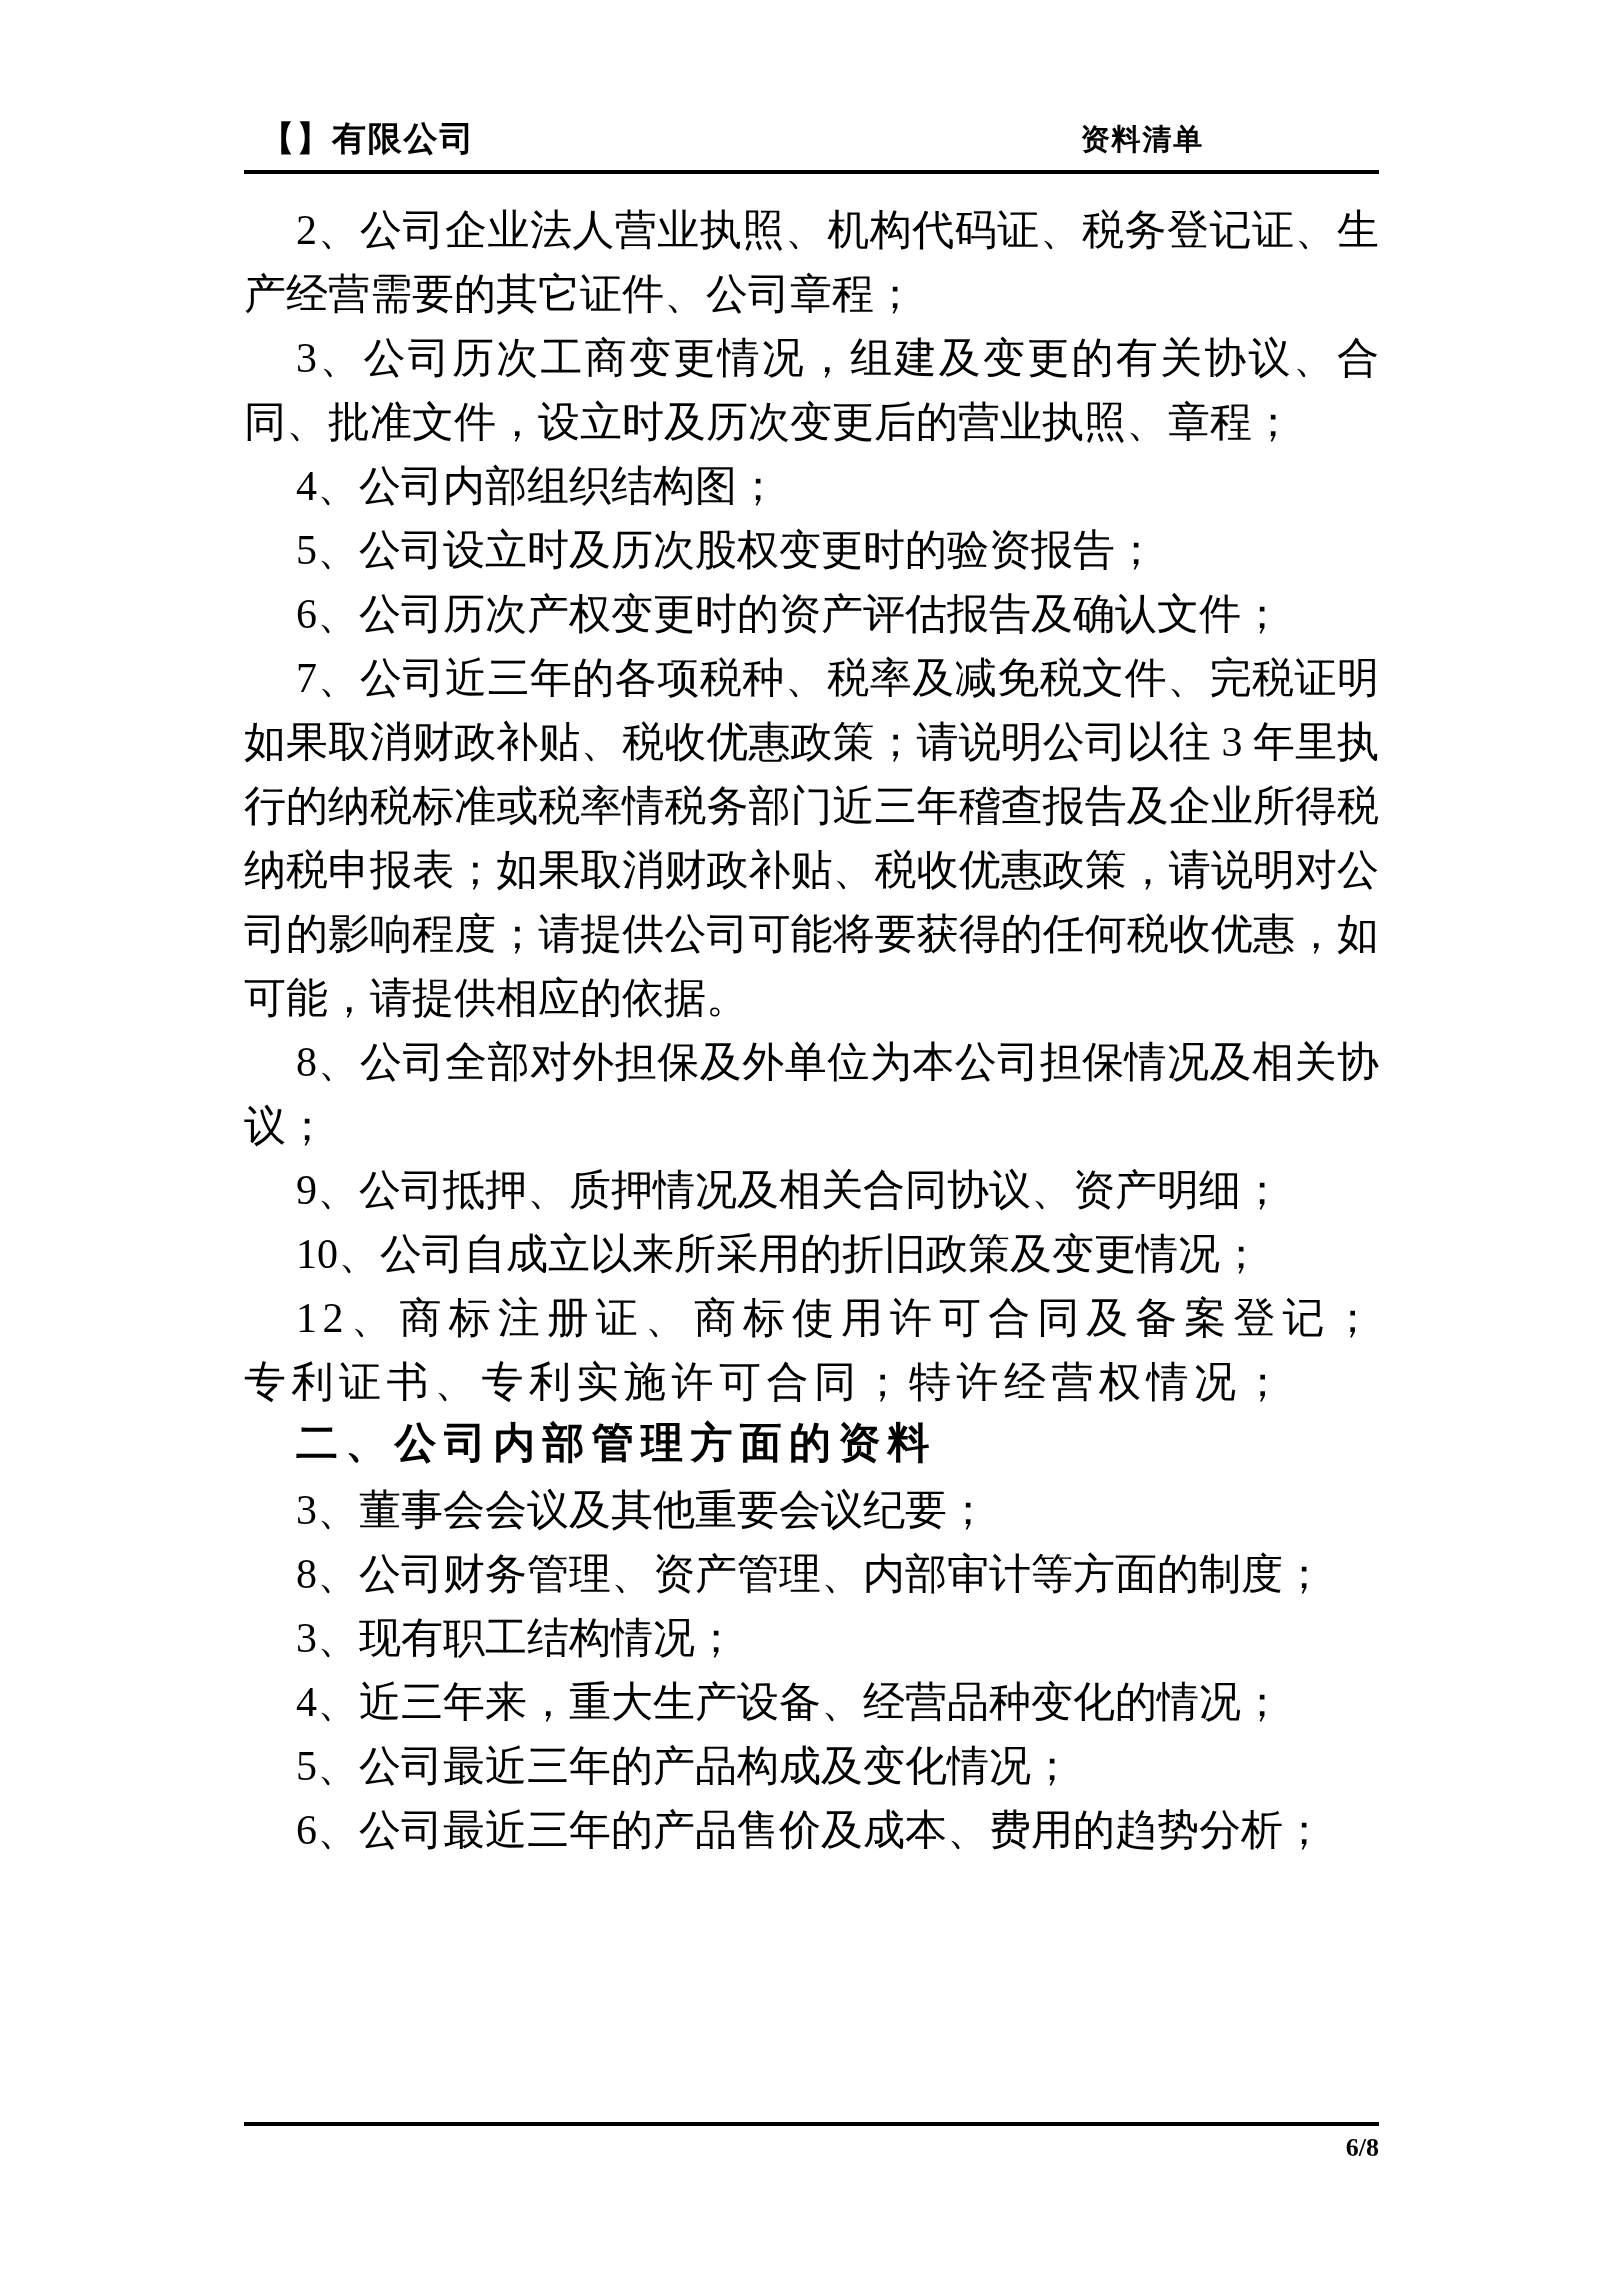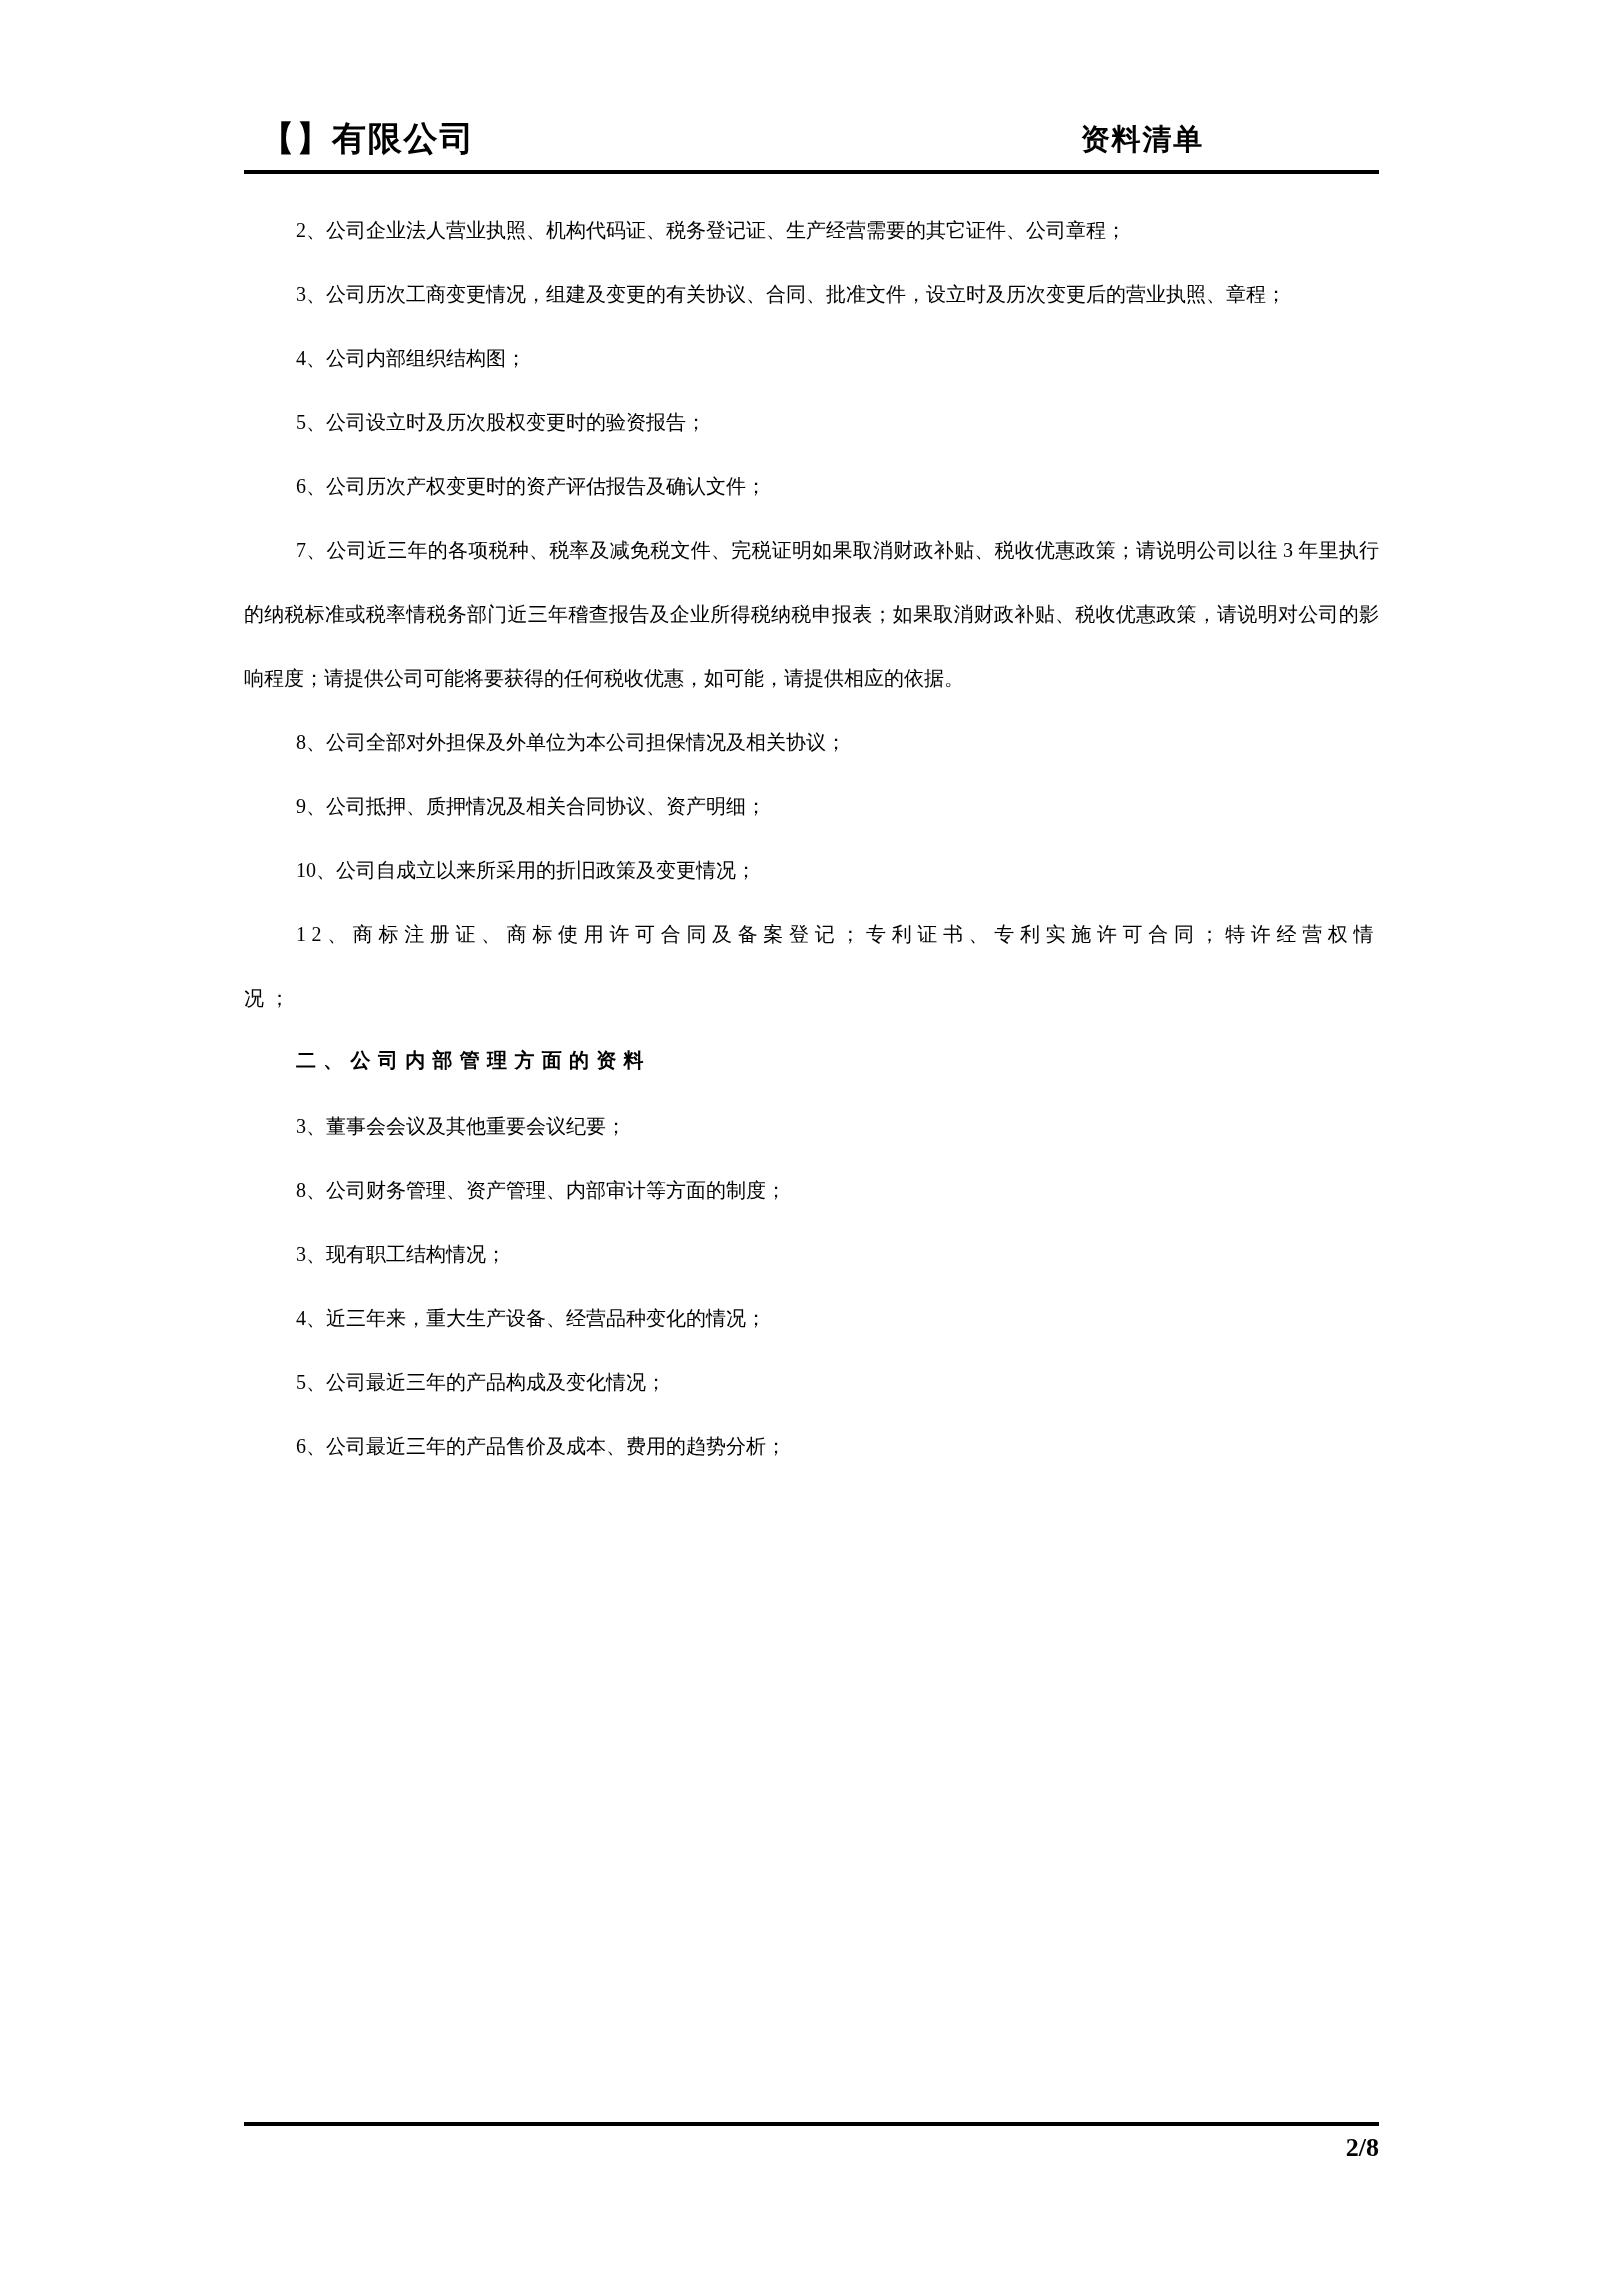--- a/index.html
+++ b/index.html
@@ -42,21 +42,21 @@
   }
   
   .content {
     position: absolute;
     left: 244px;
     top: 198px;
     width: 1135px;
   }
   .content p {
     margin: 0;
-    font-size: 20px;
+    font-size: 42px;
     line-height: 64px;
     text-align: justify;
     text-indent: 52px;
     word-break: break-all;
   }
   .content p.spaced { letter-spacing: 5.5px; }
   .content p.heading {
     font-weight: bold;
     letter-spacing: 7.3px;
     font-family: Liberation Mono, monospace;
@@ -104,17 +104,17 @@
 
     <p>3、董事会会议及其他重要会议纪要；</p>
     <p>8、公司财务管理、资产管理、内部审计等方面的制度；</p>
     <p>3、现有职工结构情况；</p>
     <p>4、近三年来，重大生产设备、经营品种变化的情况；</p>
     <p>5、公司最近三年的产品构成及变化情况；</p>
     <p>6、公司最近三年的产品售价及成本、费用的趋势分析；</p>
   </div>
 
   <div class="footer">
-    <span class="page-number">2/8</span>
+    <span class="page-number">6/8</span>
   </div>
 
 </div>
 
 
 </body></html>

